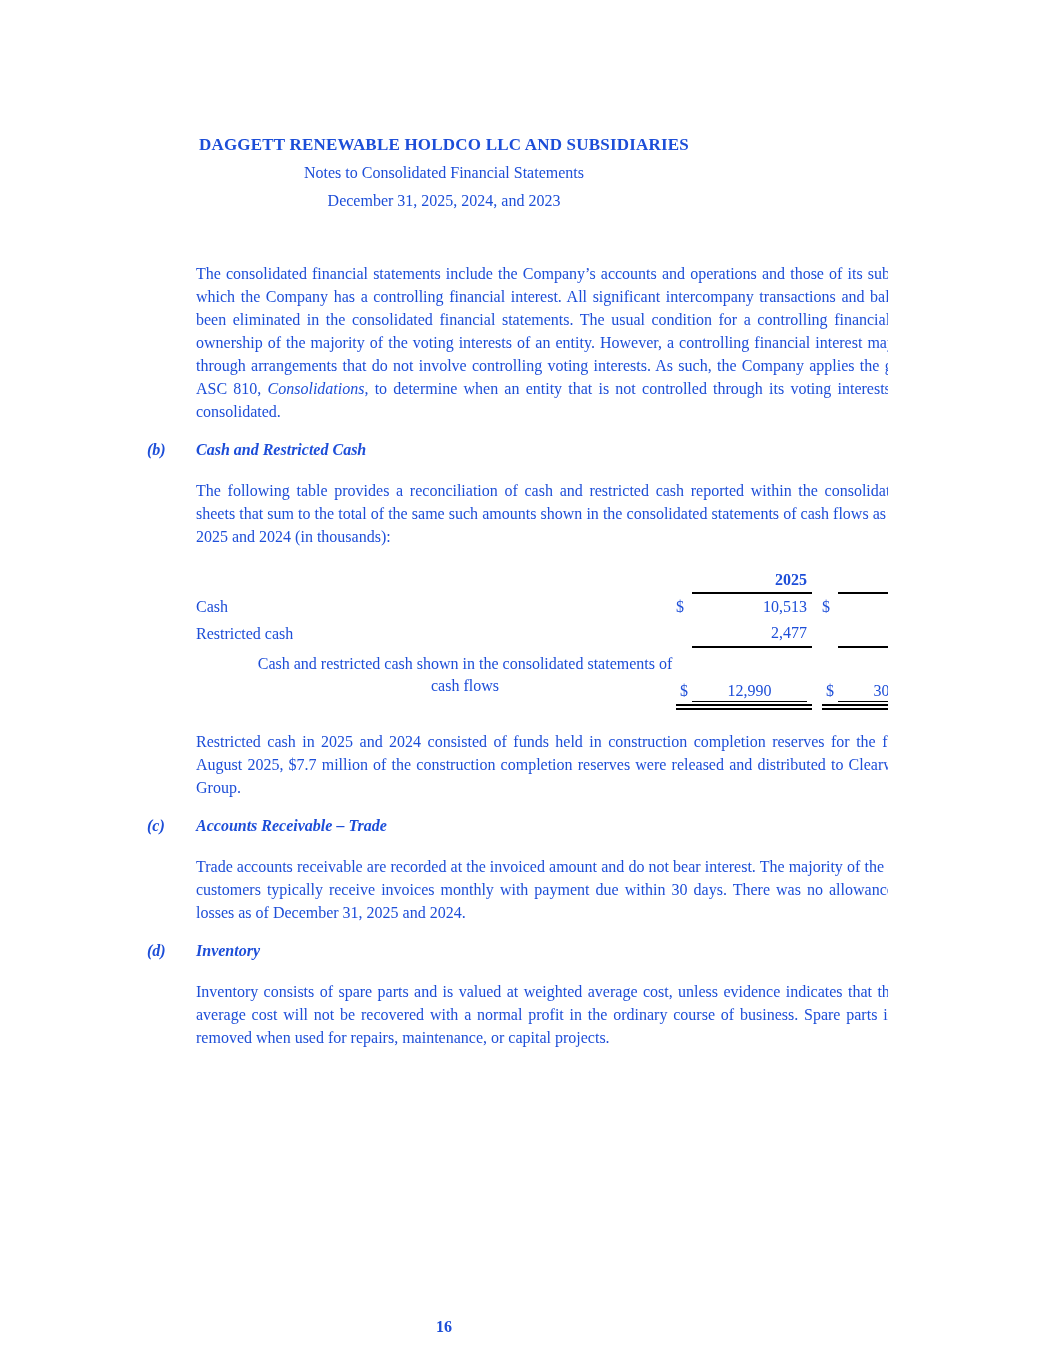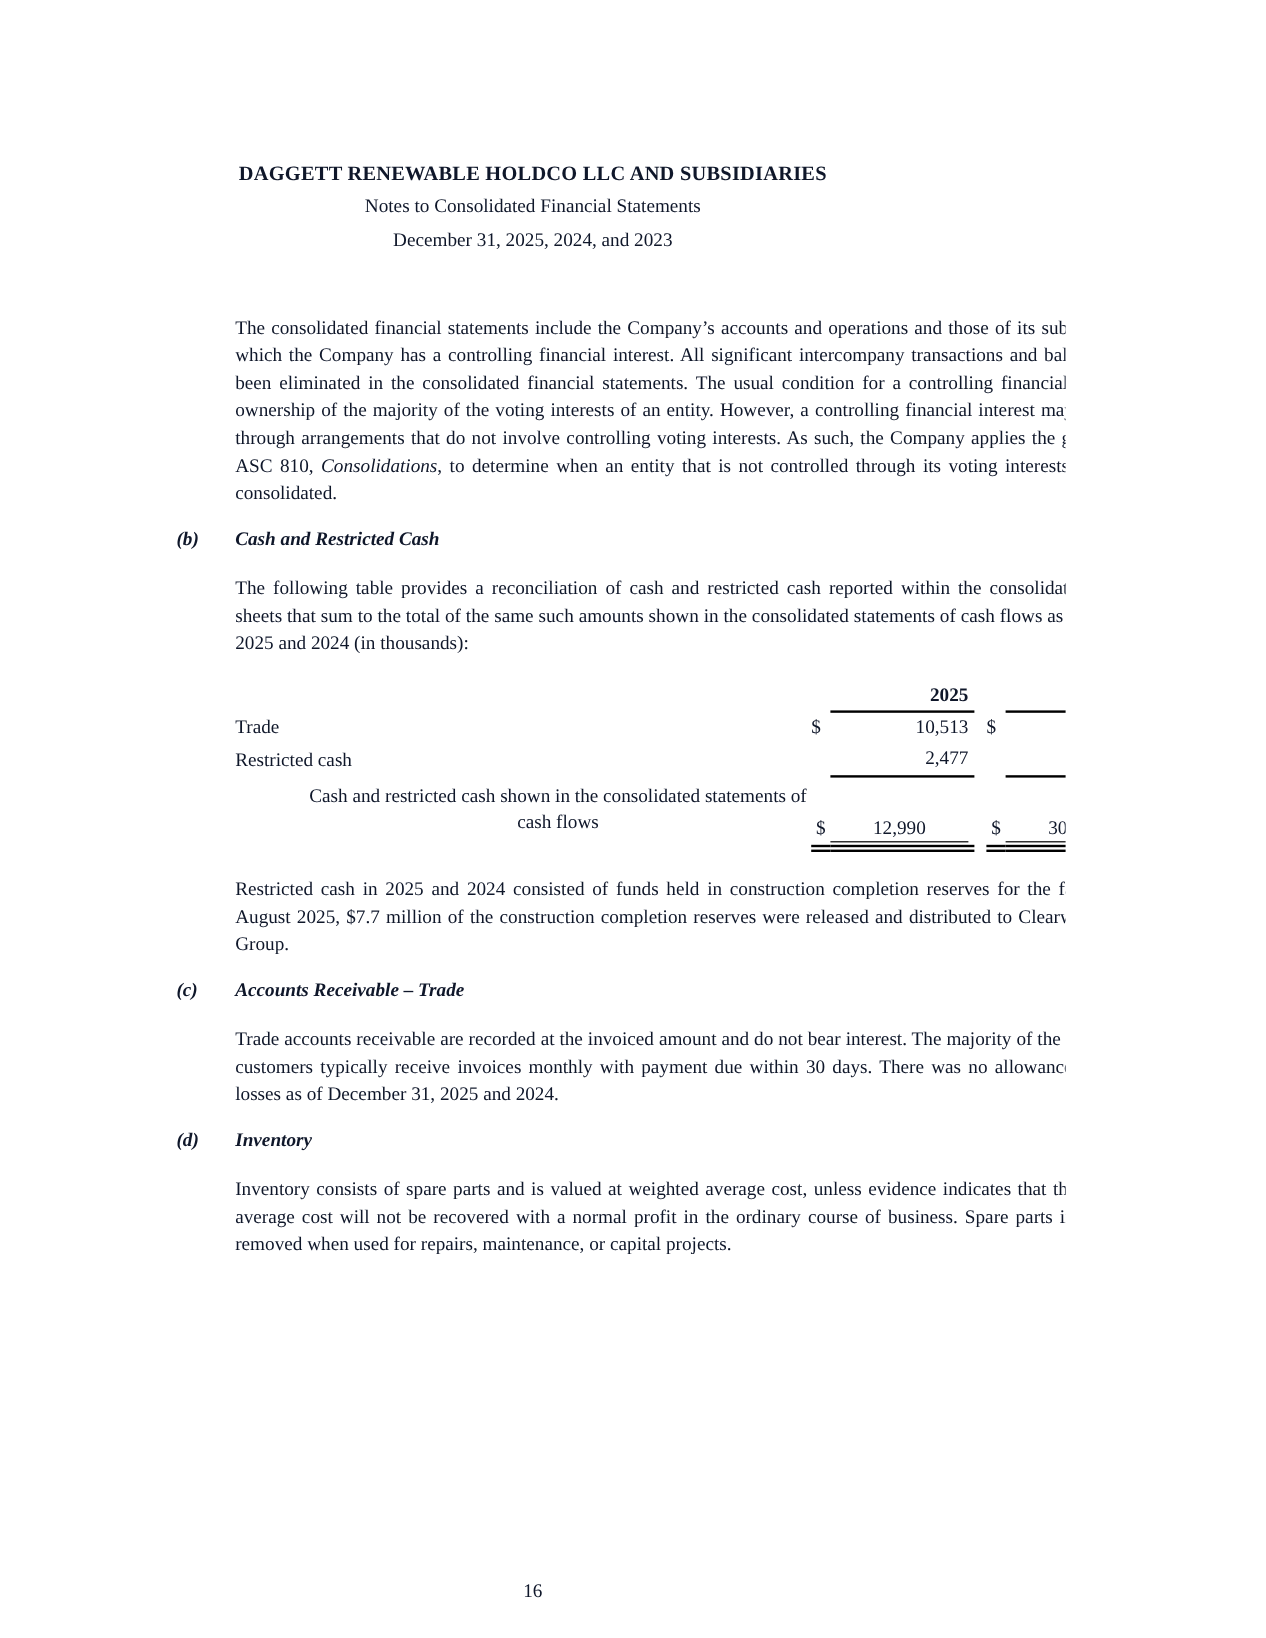--- a/index.html
+++ b/index.html
@@ -2,21 +2,21 @@
 <html><head>
 <meta charset="utf-8">
 <style>
   * { box-sizing: border-box; }
   html, body { margin: 0; padding: 0; background: #ffffff; }
   .page {
     position: relative;
     width: 888px;
     height: 1365px;
     background: #ffffff;
-    color: #0f172a;
+    color: #1d4ed8;
     font-family: "Liberation Serif", "DejaVu Serif", serif;
     font-size: 16px;
     overflow: hidden;
     border-radius: 21px;
   }
   
   .doc-header {
     position: absolute;
     top: 131px;
     left: 0;
@@ -95,20 +95,21 @@
   .cash-table tr.total-row td.cur .cur-inner { padding-bottom: 2.5px; display: block; }
 
   
   .page-number {
     position: absolute;
     top: 1318px;
     left: 0;
     width: 100%;
     text-align: center;
     font-size: 16px;
+    font-weight: bold;
   }
 </style>
 </head>
 <body>
 
 <div class="page">
 
   <header class="doc-header">
     <div class="company-name">DAGGETT RENEWABLE HOLDCO LLC AND SUBSIDIARIES</div>
     <div class="doc-subtitle">Notes to Consolidated Financial Statements</div>
@@ -138,21 +139,21 @@
       <tbody>
         <tr class="t-head">
           <td class="lbl"></td>
           <td class="cur"></td>
           <td class="val head">2025</td>
           <td class="gap"></td>
           <td class="cur"></td>
           <td class="val head">2024</td>
         </tr>
         <tr class="t-row">
-          <td class="lbl">Trade</td>
+          <td class="lbl">Cash</td>
           <td class="cur">$</td>
           <td class="val">10,513</td>
           <td class="gap"></td>
           <td class="cur">$</td>
           <td class="val">18,189</td>
         </tr>
         <tr class="t-row">
           <td class="lbl">Restricted cash</td>
           <td class="cur"></td>
           <td class="val rule-under">2,477</td>

